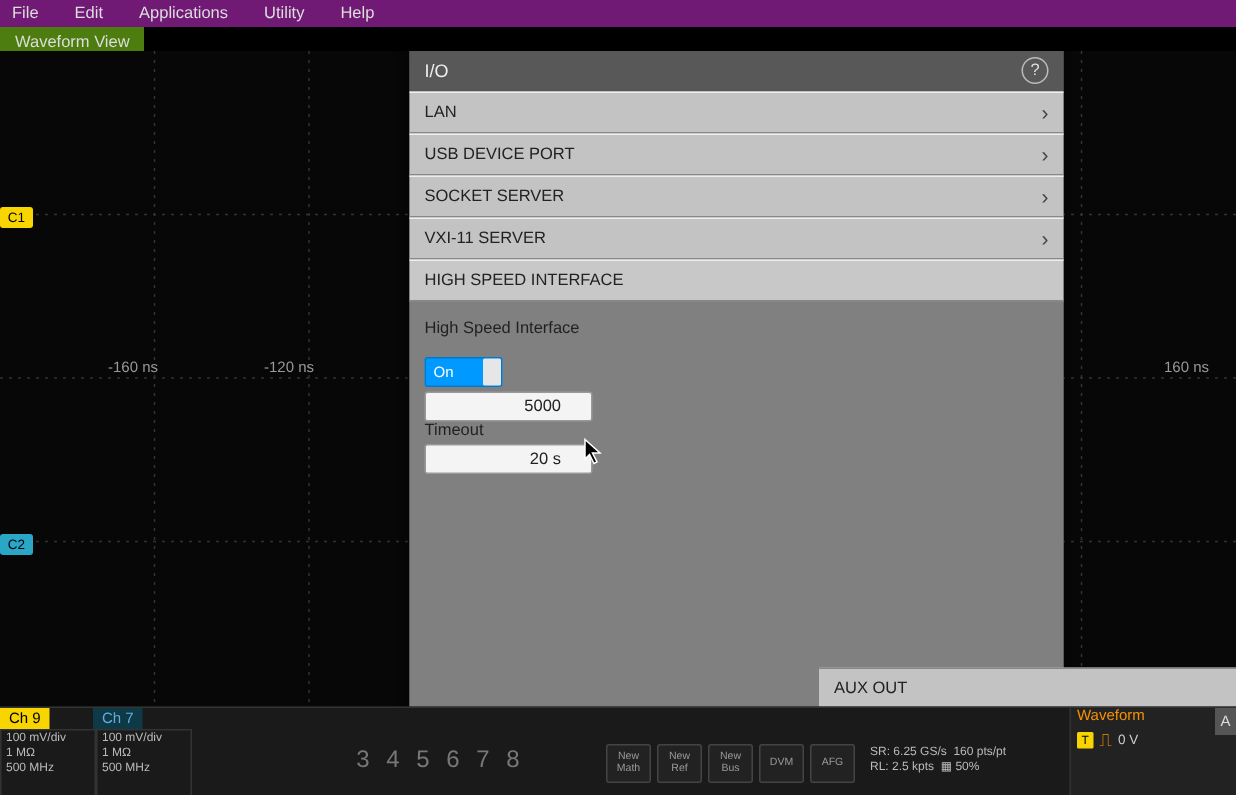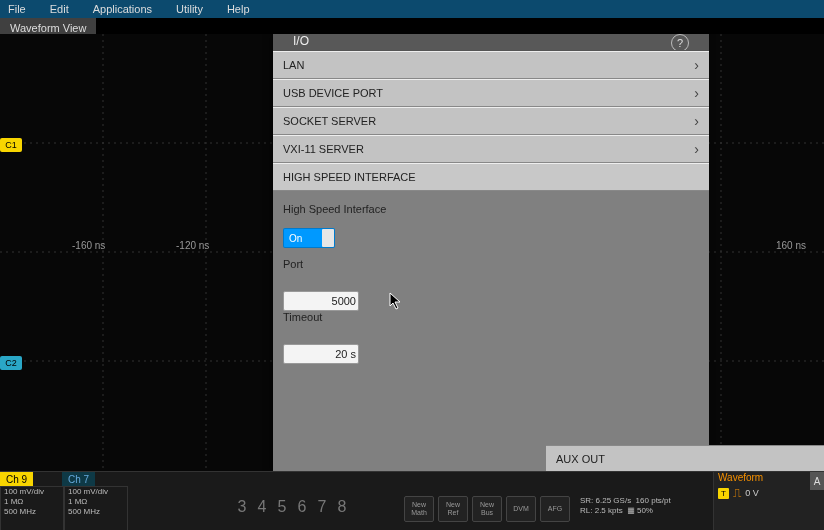--- a/index.html
+++ b/index.html
@@ -1,40 +1,40 @@
 <!DOCTYPE html>
 <html><head>
 <meta charset="utf-8">
 <style>
 html,body{margin:0;padding:0;width:824px;height:530px;background:#000;font-family:Arial,Helvetica,sans-serif;font-size:11px;color:#ccc;overflow:hidden;-webkit-font-smoothing:antialiased}
-.menubar{height:18px;background:#0c4a6e;display:flex;align-items:center;padding:0 4px;color:#ddd}
+.menubar{height:18px;background:#701a75;display:flex;align-items:center;padding:0 4px;color:#ddd}
 .menubar .item{padding:0 12px;cursor:pointer}
 .menubar .item:first-child{padding-left:4px}
 .toptab{height:16px;display:flex;align-items:flex-start}
-.toptab .tab{background:#404040;color:#ddd;padding:4px 10px;border-radius:0 0 3px 3px;font-size:11px}
+.toptab .tab{background:#4d7c0f;color:#ddd;padding:4px 10px;border-radius:0 0 3px 3px;font-size:11px}
 .main{position:absolute;left:0;right:0;top:34px;bottom:58px;background:#000}
 .grid{position:absolute;inset:0;background:#070707}
 .gridsvg{position:absolute;inset:0;width:100%;height:100%}
 .timelabel{position:absolute;top:206px;color:#999;font-size:10px}
 .ch-tag{position:absolute;left:0;width:22px;height:14px;border-radius:2px;font-size:9px;display:flex;align-items:center;justify-content:center;color:#000}
 .ch1-tag{top:104px;background:#f8d500}
 .ch2-tag{top:322px;background:#2aa7c7;color:#000}
 .center-marker{position:absolute;top:0;left:417px;width:0;height:0;border-left:6px solid transparent;border-right:6px solid transparent;border-top:8px solid #f79100}
 .panel{position:absolute;left:273px;top:0;width:436px;bottom:0;background:#6f6f6f;color:#111;display:flex;flex-direction:column;box-shadow:-2px 0 6px rgba(0,0,0,.5)}
-.panel-header{height:16px;background:#585858;display:flex;justify-content:space-between;padding:0 20px;color:#eee;font-size:12px}
+.panel-header{height:26px;background:#585858;display:flex;align-items:center;justify-content:space-between;padding:0 10px;color:#eee;font-size:12px}
 .help-icon{width:16px;height:16px;border:1px solid #bbb;border-radius:50%;display:flex;align-items:center;justify-content:center;color:#ddd;font-size:11px;cursor:pointer}
 .panel-list{border-top:1px solid #555}
 .row{height:26px;background:#c3c3c3;border-top:1px solid #eee;border-bottom:1px solid #888;display:flex;align-items:center;justify-content:space-between;padding:0 10px;color:#222;font-size:11px;cursor:pointer}
 .row .chev{color:#444;font-size:14px}
 .row.sel{background:#c8c8c8}
 .subpanel{flex:1;background:#808080;padding:8px 10px;color:#111}
 .fldlabel{font-size:11px;color:#222;margin-top:4px}
 .toggle{margin-top:13px;width:46px;height:20px;background:#0099ff;border-radius:2px;display:flex;align-items:center;position:relative;color:#fff;font-size:10px;padding-left:6px;box-shadow:inset 0 0 0 1px rgba(0,0,0,.2)}
 .toggle .knob{position:absolute;right:1px;top:1px;width:12px;height:18px;background:#e6e6e6;border-radius:1px}
-.textfield{margin-top:21px;width:70px;height:18px;background:#f4f4f4;border:1px solid #999;border-radius:2px;text-align:right;padding:0 2px;font-size:11px;color:#222;display:flex;align-items:center;justify-content:flex-end}
+.textfield{margin-top:3px;width:70px;height:18px;background:#f4f4f4;border:1px solid #999;border-radius:2px;text-align:right;padding:0 20px;font-size:11px;color:#222;display:flex;align-items:center;justify-content:flex-end}
 .cursor{position:absolute;left:389px;top:258px;pointer-events:none}
 .bottomrow{position:absolute;left:273px;width:436px;bottom:0;height:26px;background:#c3c3c3;display:flex;align-items:center;justify-content:space-between;padding:0 10px;color:#222;border-top:1px solid #888}
 .footer{position:absolute;left:0;right:0;bottom:0;height:58px;background:#1a1a1a;border-top:1px solid #333}
 .chinfo{position:absolute;left:0;top:0;width:240px;height:58px;display:flex}
 .ch-card{width:56px;height:44px;margin-top:14px;padding:0 3px;border:1px solid #333;font-size:8px;line-height:10px;color:#bbb}
 .ch-tabhdr{position:absolute;top:0;height:14px;padding:0 6px;font-size:10px;display:flex;align-items:center}
 .ch1-header{left:0;background:#f8d500;color:#000}
 .ch2-header{left:62px;background:#0e3946;color:#6ad}
 .nums{position:absolute;left:232px;top:18px;width:160px;height:34px;display:flex;align-items:center;color:#777;font-size:16px}
 .numslot{width:20px;text-align:center}
@@ -118,21 +118,20 @@
       <div class="row sel">
           <span>HIGH SPEED INTERFACE</span>
         </div>
     </div>
     <div class="subpanel">
       <div class="fldlabel">High Speed Interface</div>
       <div class="toggle">
           <span>On</span>
           <span class="knob"></span>
         </div>
-      <div class="fldlabel" style="margin-top:10px">Port</div>
       <div class="textfield">5000</div>
       <div class="fldlabel" style="margin-top:0">Timeout</div>
       <div class="textfield">20 s</div>
     </div>
     <div class="bottomrow">
         <span>AUX OUT</span>
       </div>
   </div>
 
   <svg class="cursor" width="14" height="18">

